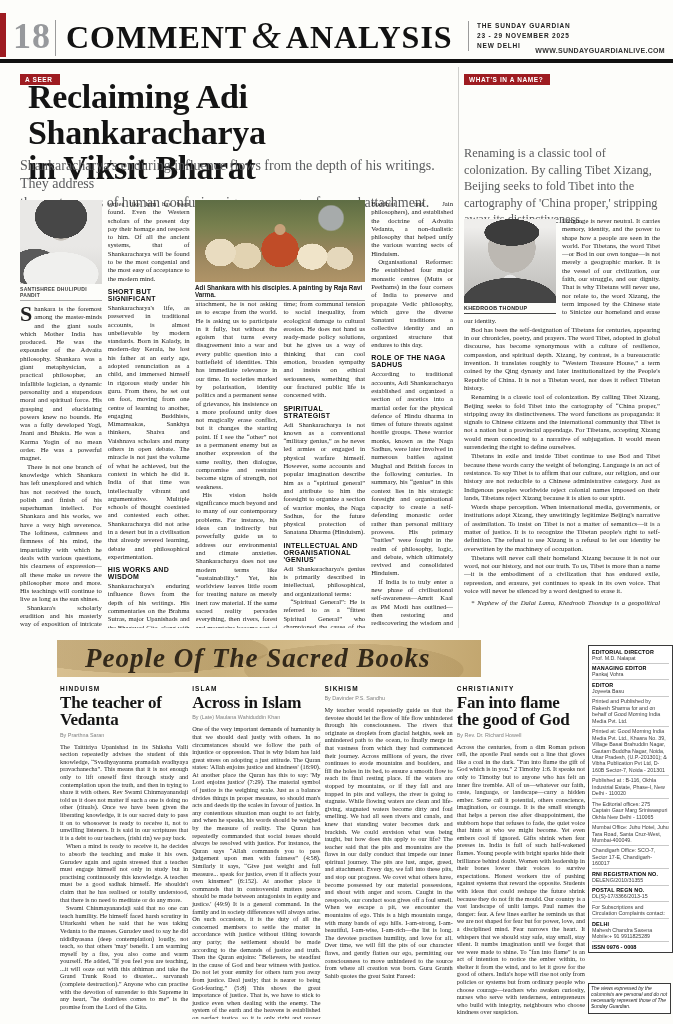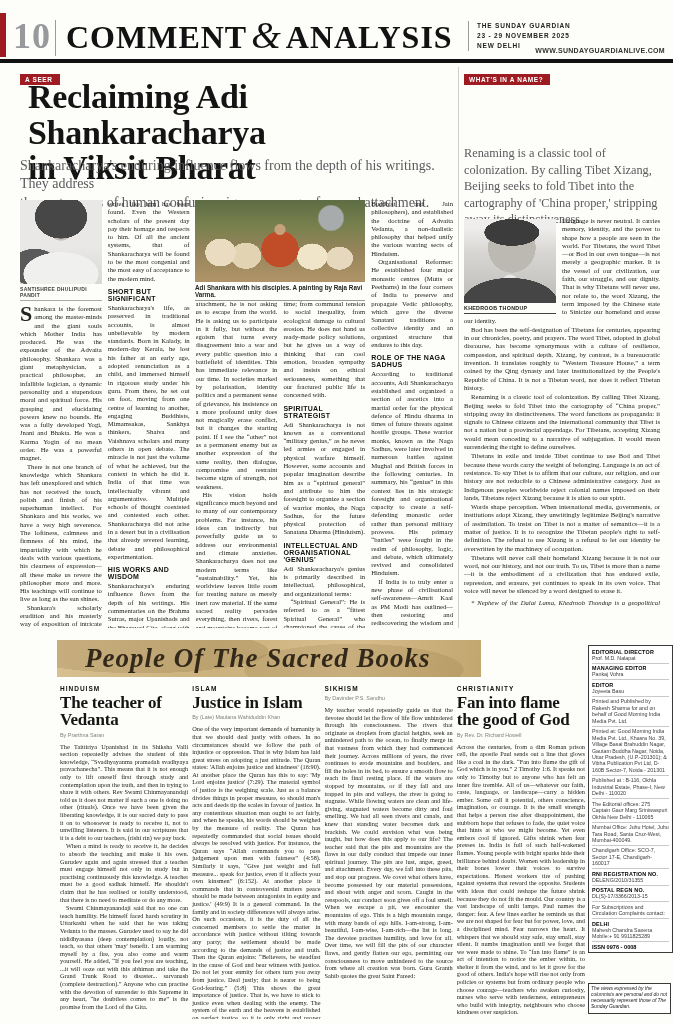--- a/index.html
+++ b/index.html
@@ -103,21 +103,21 @@
   .missn{font-size:5.6px;font-weight:bold;color:#000;border-top:1px solid #c9c9c9;padding-top:1.5px;margin-top:1.5px;}
   .mnote{left:588px;top:983px;width:77px;border:1px solid #3a3a3a;background:#fff;padding:2px;
          font-family:"Liberation Sans",sans-serif;font-size:4.9px;font-style:italic;color:#222;line-height:1.25;}
 </style>
 </head>
 <body>
 
 <div id="page">
 
   <div class="abs redstrip"></div>
-  <div class="abs pagenum">10</div>
+  <div class="abs pagenum">18</div>
   <div class="abs vline secline"></div>
   <div class="abs sectitle"><span>COMMENT</span><span class="amp">&amp;</span><span>ANALYSIS</span></div>
   <div class="abs dateblock">
     <div>THE SUNDAY GUARDIAN</div>
     <div>23 - 29 NOVEMBER 2025</div>
     <div>NEW DELHI</div>
   </div>
   <div class="abs weburl">WWW.SUNDAYGUARDIANLIVE.COM</div>
   <div class="abs toprule"></div>
 
@@ -199,21 +199,21 @@
       <div class="skick">HINDUISM</div>
       <div class="stitle">The teacher of Vedanta</div>
       <div class="sby">By Prarthna Saran</div>
       <p class="sb">The Taittiriya Upanishad in its Shiksha Valli section repeatedly advises the student of this knowledge, “Svadhyayanma pramadah svadhyaya pravachanecha”. This means that it is not enough only to lift oneself first through study and contemplation upon the truth, and then in trying to share it with others. Rev Swami Chinmayanandaji told us it does not matter if such a one is doing no other (rituals). Once we have been given the liberating knowledge, it is our sacred duty to pass it on to whosoever is ready to receive it, not to unwilling listeners. It is said in our scriptures that it is a debt to our teachers, (rishi rin) we pay back.</p>
       <p class="sb">When a mind is ready to receive it, he decides to absorb the teaching and make it his own. Gurudev again and again stressed that a teacher must engage himself not only in study but in practising continuously this knowledge. A teacher must be a good sadhak himself. He shouldn't claim that he has realised or totally understood, that there is no need to meditate or do any more.</p>
       <p class="sb">Swami Chinmayanandaji said that no one can teach humility. He himself faced harsh scrutiny in Uttarkashi when he said that he was taking Vedanta to the masses. Gurudev used to say he did nididhyasana (deep contemplation) loudly, not teach, so that others 'may' benefit. I am warming myself by a fire, you also come and warm yourself. He added, “If you feel you are teaching, ...it will ooze out with this abhiman and take the Grand Trunk Road to disaster... sarvanash (complete destruction).” Anyone who can practise with the devotion of surrender to this Supreme in any heart, “he doubtless comes to me” is the promise from the Lord of the Gita.</p>
 
     </div>
     <div class="scol">
       <div class="skick">ISLAM</div>
-      <div class="stitle">Justice in Islam</div>
+      <div class="stitle">Across in Islam</div>
       <div class="sby">By (Late) Maulana Wahiduddin Khan</div>
       <p class="sb">One of the very important demands of humanity is that we should deal justly with others. In no circumstances should we follow the path of injustice or oppression. That is why Islam has laid great stress on adopting a just attitude. The Quran states: 'Allah enjoins justice and kindness' (16:90). At another place the Quran has this to say: 'My Lord enjoins justice' (7:29). The material symbol of justice is the weighing scale. Just as a balance divides things in proper measure, so should man's acts and deeds tip the scales in favour of justice. In any contentious situation man ought to act fairly, and when he speaks, his words should be weighed by the measure of reality. The Quran has repeatedly commanded that social issues should always be resolved with justice. For instance, the Quran says “Allah commands you to pass judgement upon men with fairness” (4:58). Similarly it says, “Give just weight and full measure... speak for justice, even if it affects your own kinsmen” (6:152). At another place it commands that in controversial matters peace should be made between antagonists in equity and justice.' (49:9) It is a general command. In the family and in society differences will always arise. On such occasions, it is the duty of all the concerned members to settle the matter in accordance with justice without tilting towards any party; the settlement should be made according to the demands of justice and truth. Then the Quran enjoins: “Believers, be steadfast in the cause of God and bear witness with justice. Do not let your enmity for others turn you away from justice. Deal justly; that is nearer to being God-fearing.” (5:8) This shows the great importance of justice. That is, we have to stick to justice even when dealing with the enemy. The system of the earth and the heavens is established on perfect justice, so it is only right and proper that man's code of conduct should likewise be based on justice. In this world of God, there is no place for the path of injustice.</p>
     </div>
     <div class="scol">
       <div class="skick">SIKHISM</div>
       <div class="sby">By Davinder P.S. Sandhu</div>
       <p class="sb">My teacher would repeatedly guide us that the devotee should let the flow of life flow unhindered through his consciousness. The rivers that originate as droplets from glacial heights, seek an unhindered path to the ocean, to finally merge in that vastness from which they had commenced their journey. Across millions of years, the river continues to erode mountains and boulders, and fill the holes in its bed, to ensure a smooth flow to reach its final resting place. If the waters are stopped by mountains, or if they fall and are trapped in pits and valleys, the river is going to stagnate. While flowing waters are clean and life-giving, stagnated waters become dirty and foul smelling. We had all seen rivers and canals, and knew that standing water becomes dark and brackish. We could envision what was being taught, but how does this apply to our life? The teacher said that the pits and mountains are the flaws in our daily conduct that impede our inner spiritual journey. The pits are lust, anger, greed, and attachment. Every day, we fall into these pits, and stop our progress. We covet what others have, become possessed by our material possessions, and shout with anger and scorn. Caught in the cesspools, our conduct soon gives off a foul smell. When we escape a pit, we encounter the mountains of ego. This is a high mountain range, with many bands of ego hills. I-am-strong, I-am-beautiful, I-am-wise, I-am-rich—the list is long. The devotee practises humility, and love for all. Over time, we will fill the pits of our character flaws, and gently flatten our ego, permitting our consciousness to move unhindered to the source from where all creation was born. Guru Granth Sahib quotes the great Saint Fareed:</p>
 
     </div>
     <div class="scol">

